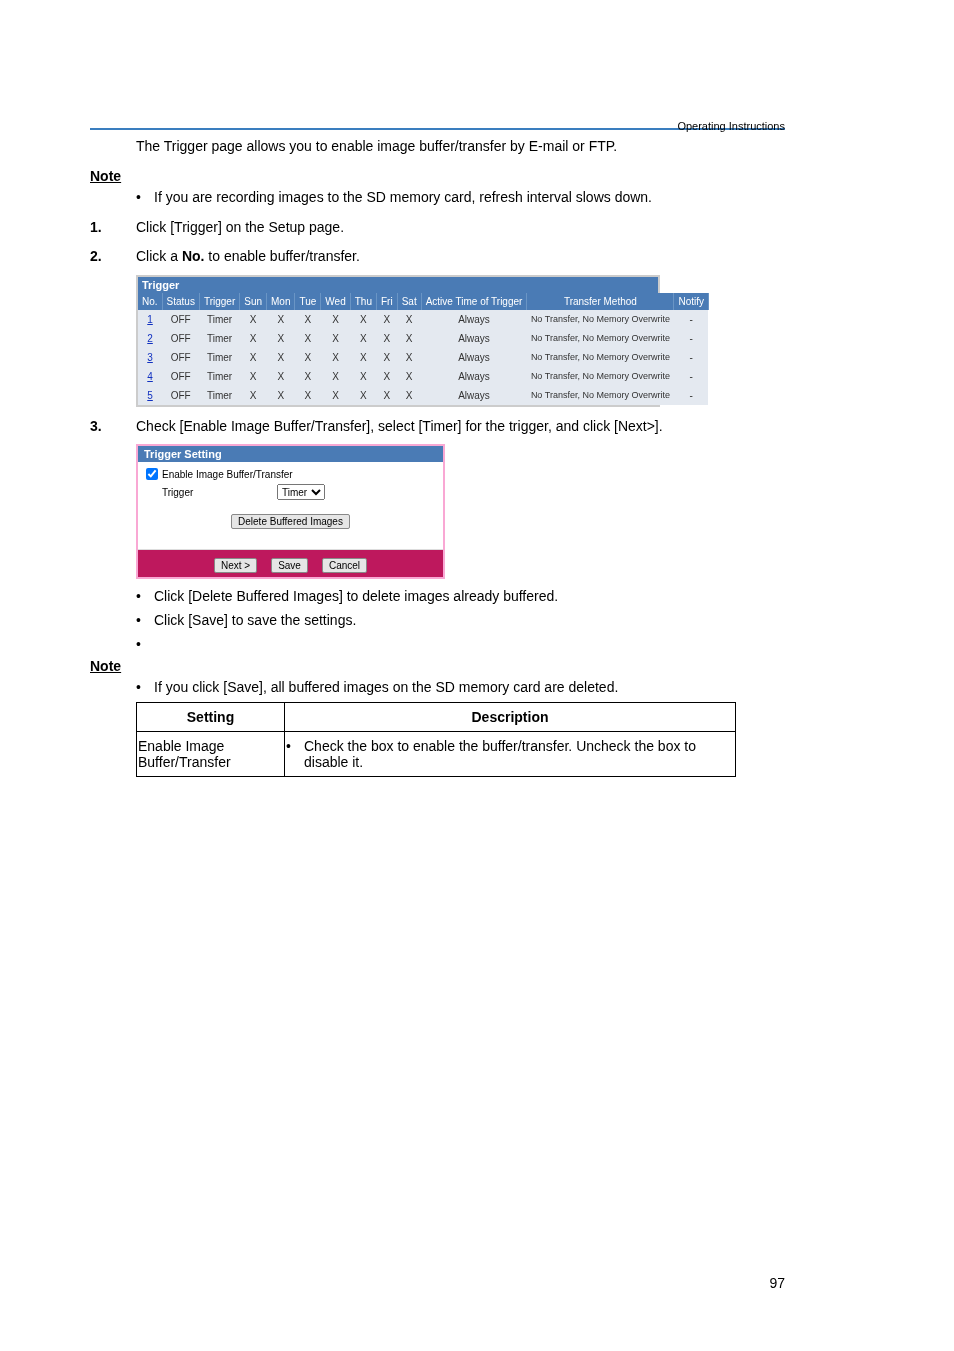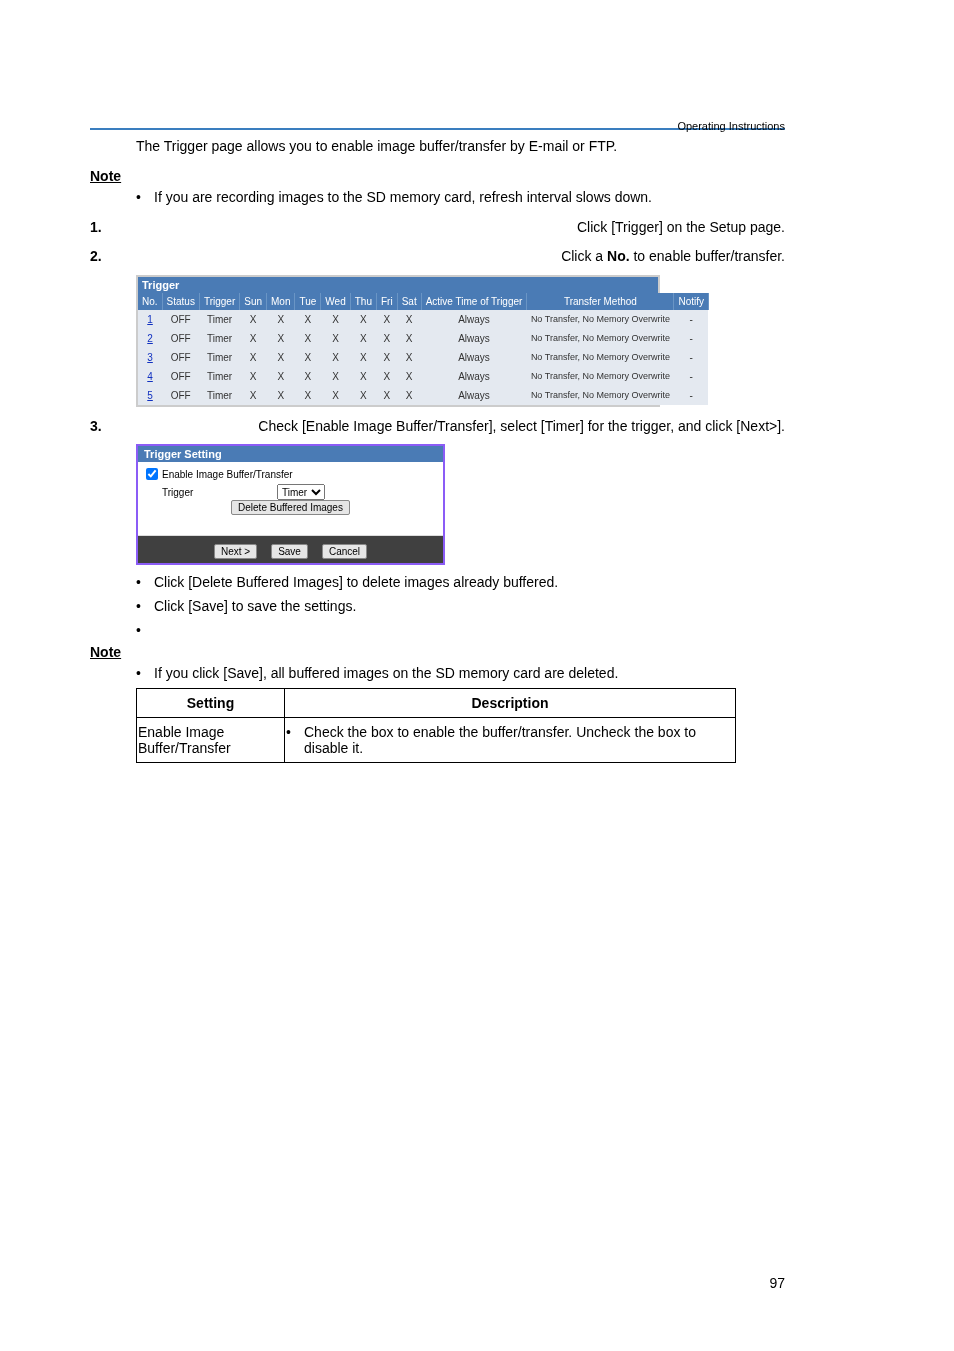--- a/index.html
+++ b/index.html
@@ -63,21 +63,20 @@
     font-size: 14px;
     line-height: 1.4;
   }
   .step .num {
     width: 46px;
     flex-shrink: 0;
     font-weight: bold;
   }
   .step .body {
     flex: 1;
-    text-align: right;
   }
   .figure-wrap {
     margin: 8px 0 8px 46px;
   }
 
   
   .ss1 {
     border: 2px solid #ccc;
     font-size: 10px;
     width: 520px;
@@ -114,21 +113,21 @@
     text-decoration: underline;
   }
   .ss1 td.tm {
     white-space: nowrap;
     font-size: 9px;
     margin-left: 18px;
   }
 
   
   .ss2 {
-    border: 2px solid #8b5cf6;
+    border: 2px solid #f9a8d4;
     width: 305px;
     font-size: 11px;
     background: #fff;
   }
   .ss2 .caption {
     background: #4a7bb5;
     color: #fff;
     font-weight: bold;
     padding: 2px 6px;
     font-size: 11px;
@@ -163,29 +162,30 @@
   }
   .ss2 .btn {
     font-size: 10px;
     padding: 1px 6px;
     background: #e6e6e6;
     border: 1px solid #888;
     border-radius: 2px;
   }
   .ss2 .center {
     text-align: center;
+    margin-top: 14px;
   }
   .ss2 .btnbar {
     display: flex;
     justify-content: center;
     gap: 14px;
     padding: 8px 0 4px 0;
     border-top: 1px solid #ddd;
     margin-top: 10px;
-    background: #404040;
+    background: #be185d;
     align-items: center;
   }
 
   
   .settings-table {
     margin-left: 46px;
     border-collapse: collapse;
     font-size: 14px;
     width: 600px;
   }

